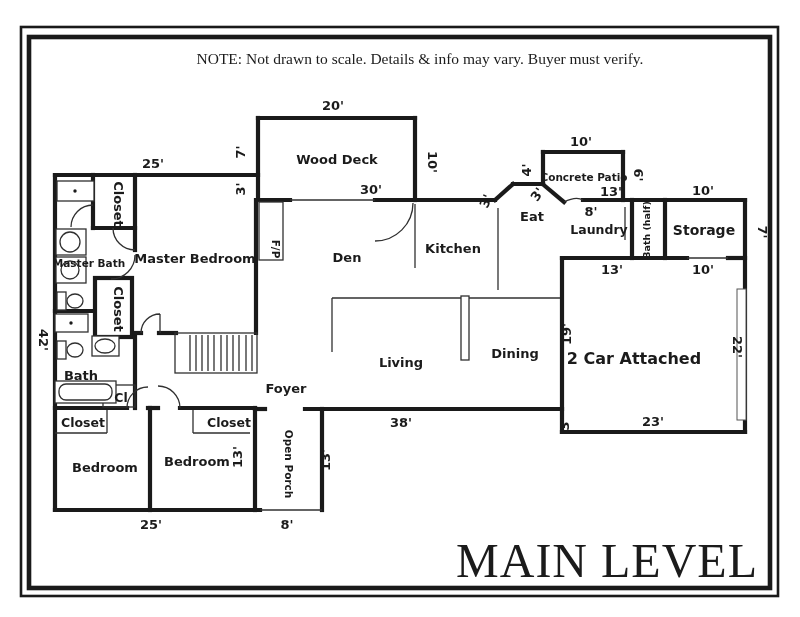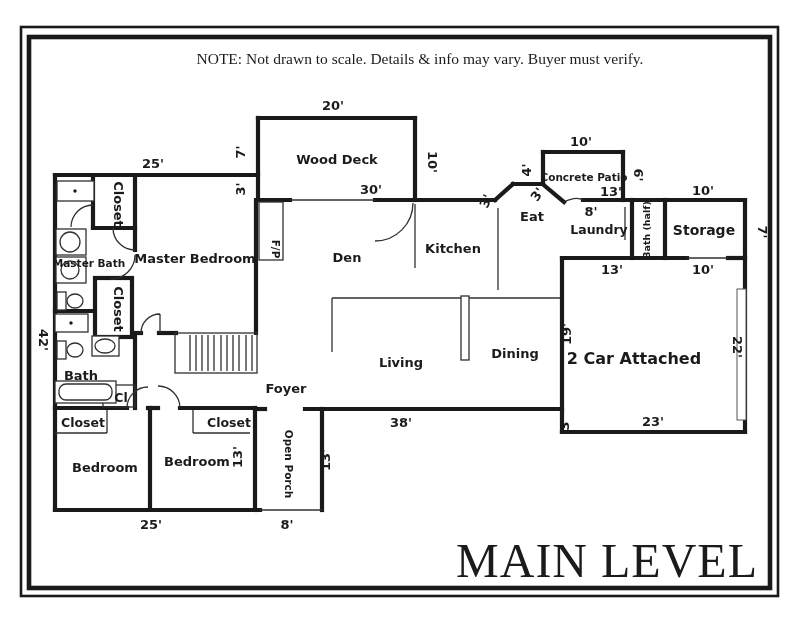--- a/index.html
+++ b/index.html
@@ -1,16 +1,16 @@
 <!DOCTYPE html>
 <html><head>
 <meta charset="utf-8">
 <style>
   html,body{margin:0;padding:0;background:#ffffff;}
-  .sheet{position:relative;width:800px;height:617px;background:#ffffff;overflow:hidden;border-radius:28px;}
+  .sheet{position:relative;width:800px;height:617px;background:#ffffff;overflow:hidden;}
   svg{display:block;}
   svg text{fill:#1b1b1b;}
   .wall{stroke:#1a1a1a;stroke-width:4.2;fill:none;stroke-linecap:square;}
   .thin{stroke:#303030;stroke-width:1.3;fill:none;}
   .fix{stroke:#303030;stroke-width:1.3;fill:#ffffff;}
   .dot{fill:#1b1b1b;stroke:none;}
   .frame-outer{stroke:#1a1a1a;stroke-width:2.6;fill:none;}
   .frame-inner{stroke:#1a1a1a;stroke-width:4.6;fill:none;}
   .dim{font-family:"DejaVu Sans",sans-serif;font-weight:bold;font-size:13px;}
   .lbl{font-family:"DejaVu Sans",sans-serif;font-weight:bold;font-size:13px;}

